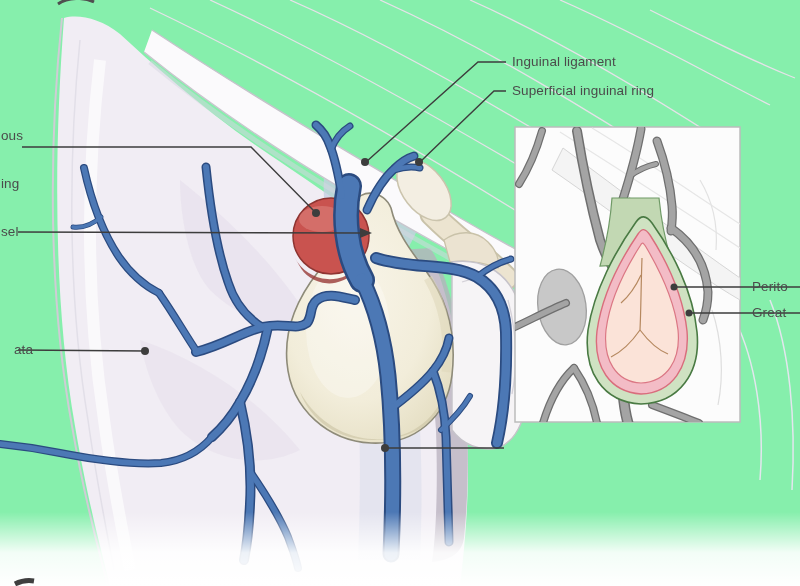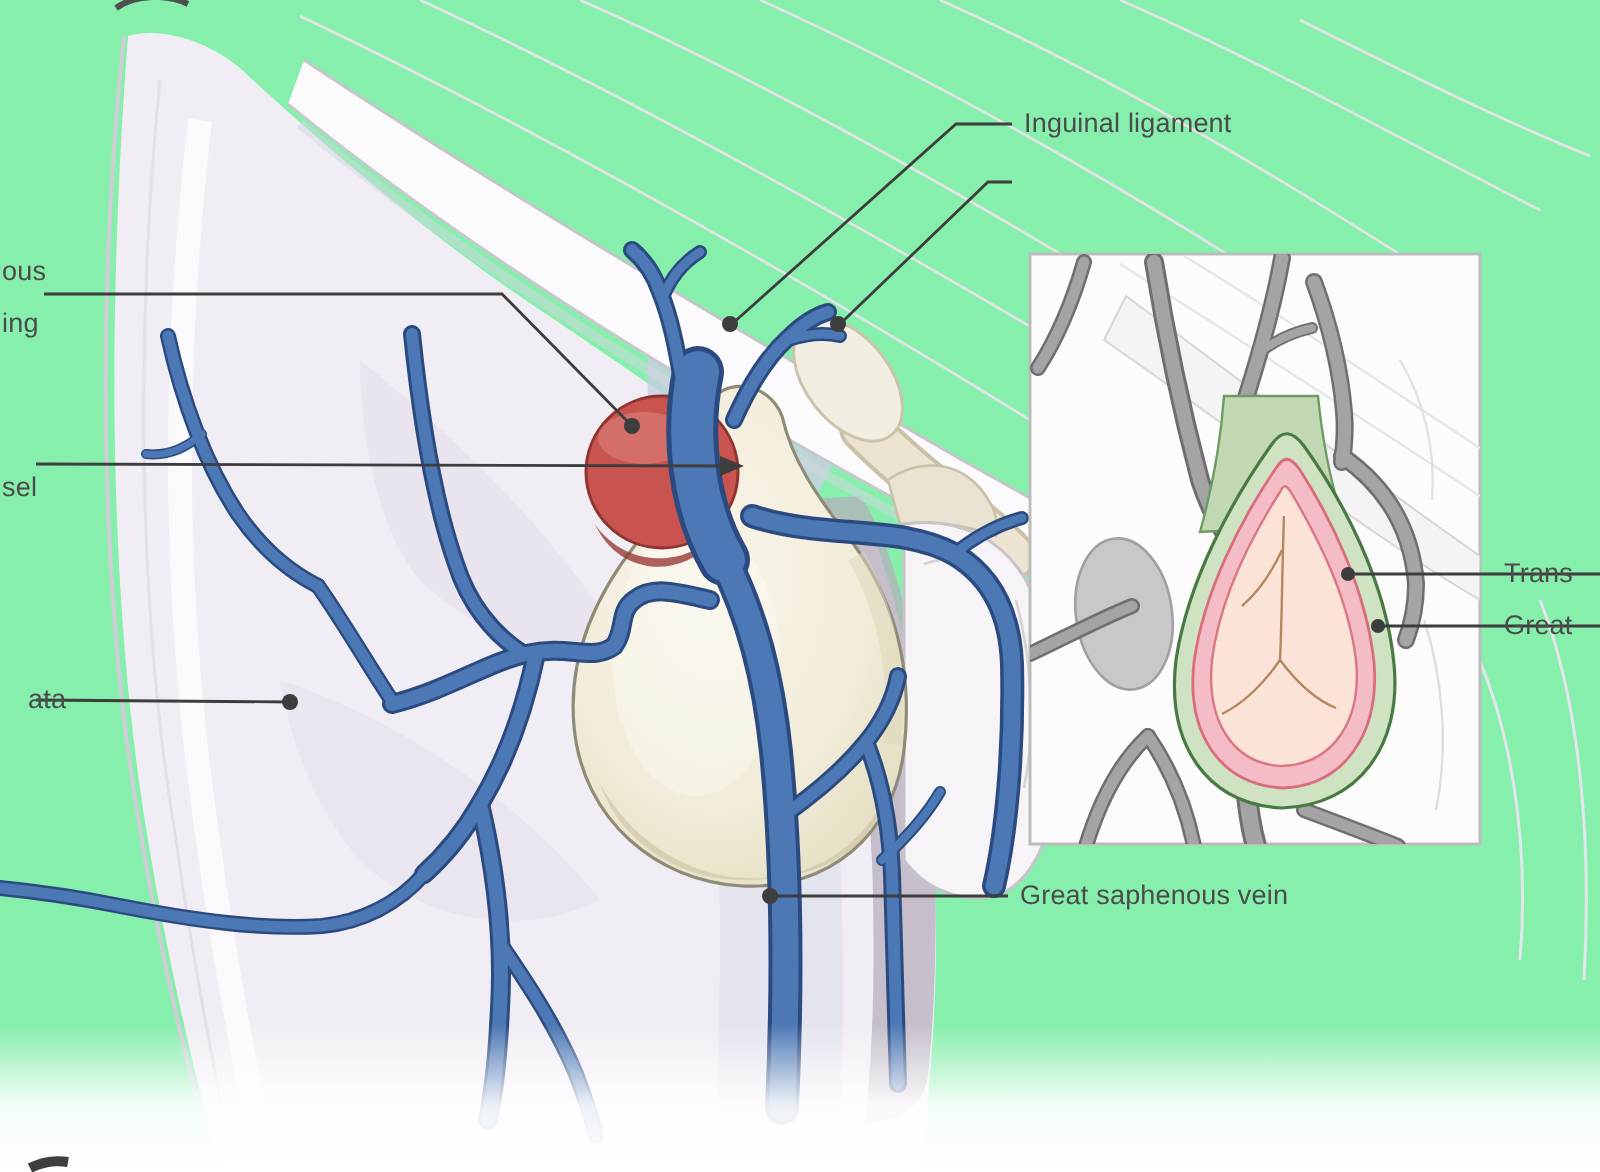--- a/index.html
+++ b/index.html
@@ -221,21 +221,21 @@
     <circle cx="674" cy="287" r="3.5"></circle>
     <circle cx="689" cy="313" r="3.5"></circle>
     <polygon points="360,228 372,233 360,238"></polygon>
   </g>
 
   <path d="M58,4 C68,-3 84,-3 94,2" fill="none" stroke="#4f4f4f" stroke-width="3"></path>
   <path d="M15,584 C21,581 28,580 34,581" fill="none" stroke="#3f3f3f" stroke-width="5"></path>
 </svg>
 
 <div class="lbl" style="left:512px;top:54px">Inguinal ligament</div>
+<div class="lbl" style="left:512px;top:83px">Superficial inguinal ring</div>
 <div class="lbl" style="left:1px;top:128px">ous</div>
-<div class="lbl" style="left:1px;top:154px">ing</div>
-<div class="lbl" style="left:1px;top:236px">sel</div>
+<div class="lbl" style="left:1px;top:176px">ing</div>
+<div class="lbl" style="left:1px;top:224px">sel</div>
 <div class="lbl" style="left:14px;top:342px">ata</div>
-<div class="lbl" style="left:510px;top:440px">Great saphenous vein</div>
-<div class="lbl" style="left:752px;top:279px">Trans</div>
+<div class="lbl" style="left:752px;top:279px">Perito</div>
 <div class="lbl" style="left:752px;top:305px">Great</div>
 
 </div>
 
 </body></html>

